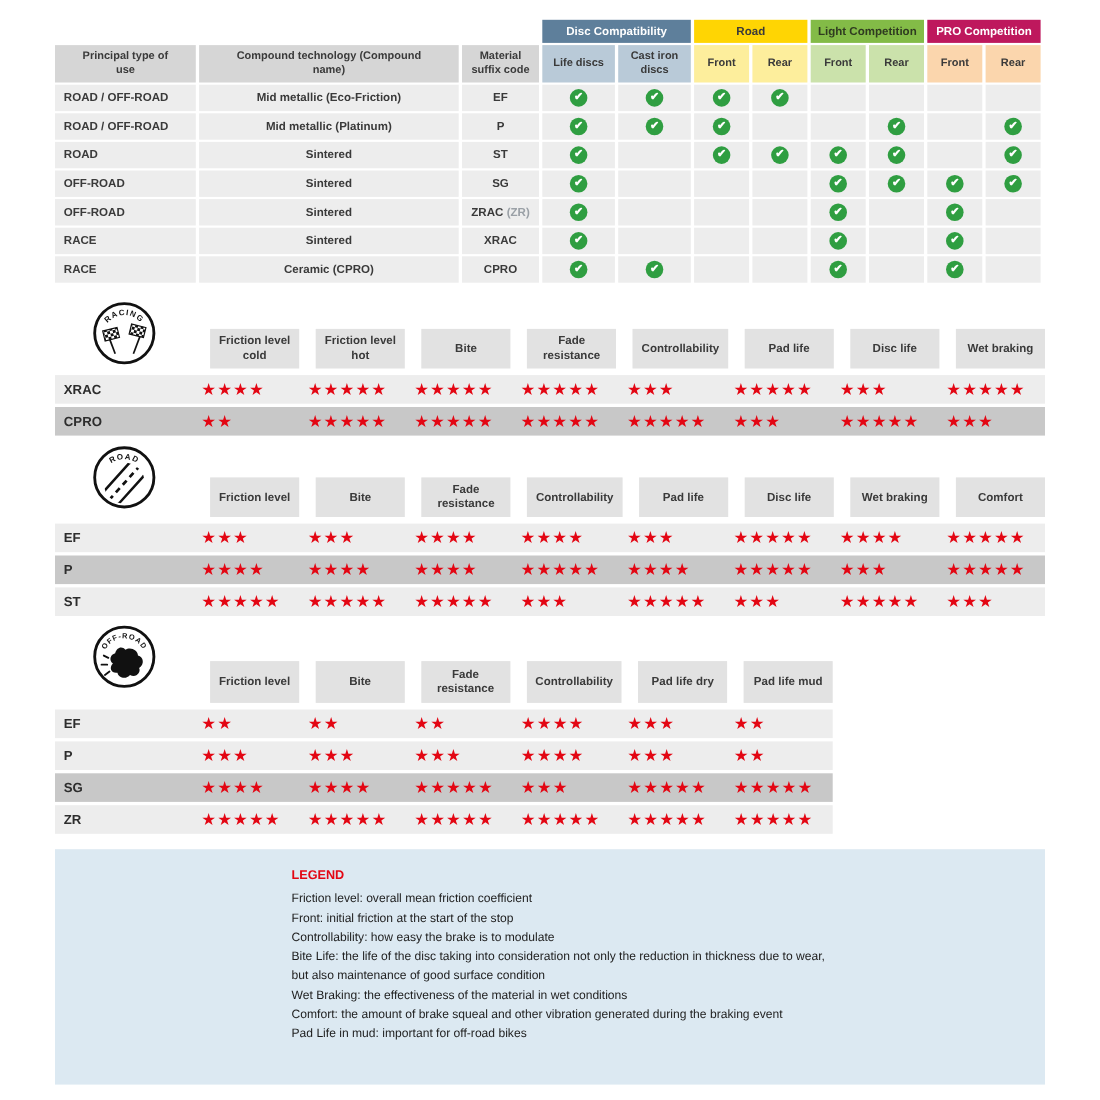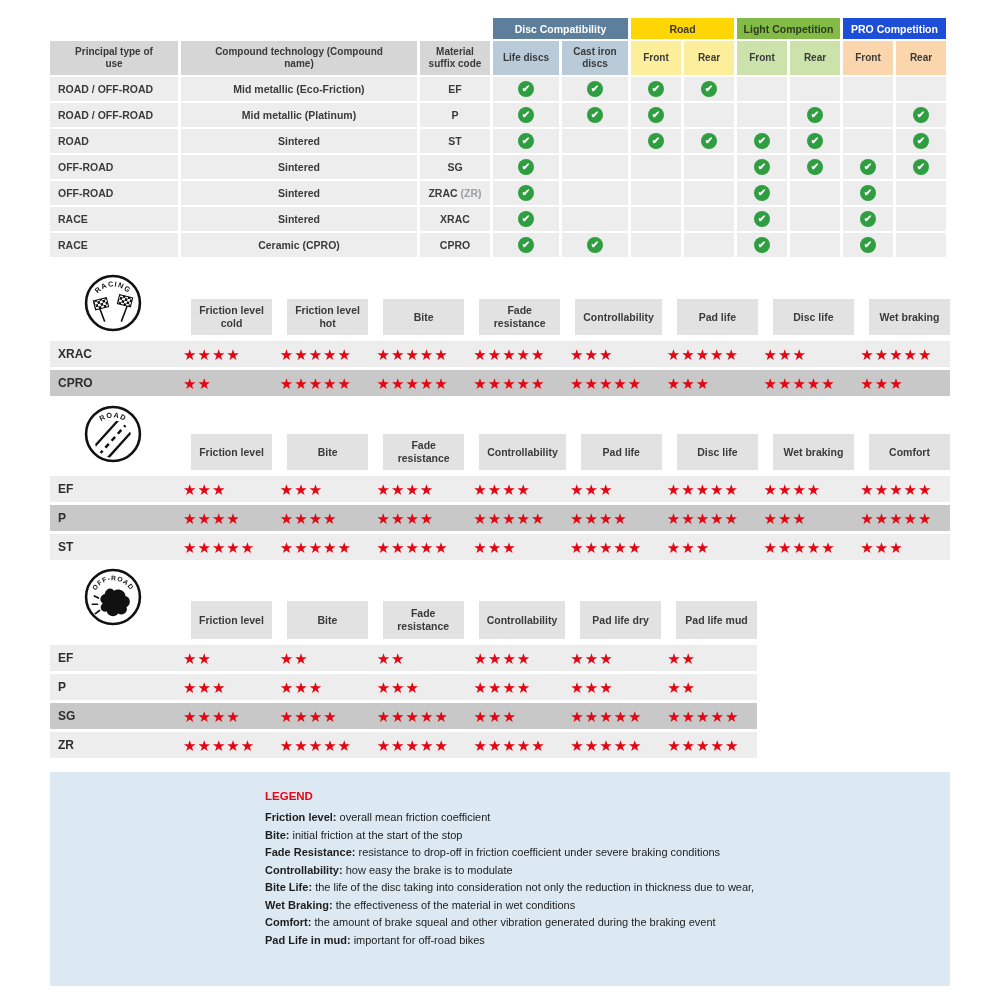--- a/index.html
+++ b/index.html
@@ -11,21 +11,21 @@
   .compat-grid{display:grid;
     grid-template-columns:128px 236px 70px 66px 66px 50px 50px 50px 50px 50px 50px;
     grid-template-rows:21px 34px repeat(7,24px);
     gap:2px 3px;}
   .spacer{grid-column:span 3;background:transparent;}
   .ghdr{grid-column:span 2;display:flex;align-items:center;justify-content:center;
         font-weight:bold;font-size:10.5px;text-align:right;}
   .ghdr-0{background:#5e7f9b;color:#fff;}
   .ghdr-1{background:#ffd503;color:#3a3a3a;}
   .ghdr-2{background:#83bb47;color:#2f3b20;}
-  .ghdr-3{background:#1d4ed8;color:#fff;}
+  .ghdr-3{background:#be185d;color:#fff;}
   .mhdr{background:#d6d6d6;font-weight:bold;font-size:10px;line-height:1.2;
         display:flex;align-items:center;justify-content:center;text-align:center;}
   .mhdr-0{padding:0 22px;}
   .mhdr-1{padding:0 28px;}
   .mhdr-2{padding:0 4px;}
   .shdr{font-weight:bold;font-size:10px;line-height:1.2;padding:0 8px;
         display:flex;align-items:center;justify-content:center;text-align:center;}
   .shdr.disc{background:#b9cad8;}
   .shdr.road{background:#fdee9c;}
   .shdr.light{background:#cbe2ab;}
@@ -61,21 +61,21 @@
   .shade-dark{background:#c8c8c8;}
   .rt-label{font-weight:bold;font-size:12px;padding-left:8px;color:#2d2d2d;}
   .rt-stars{color:#e30613;font-size:15px;letter-spacing:1px;padding-left:4px;
             white-space:nowrap;line-height:1;}
 
   
   .legend{position:absolute;left:50px;top:772px;width:900px;height:214px;background:#dce9f2;}
   .legend-inner{padding:18px 20px 0 215px;}
   .legend-title{color:#e30613;font-weight:bold;font-size:11.5px;margin-bottom:7px;}
   .legend-line{font-size:11px;line-height:17.5px;color:#222;}
-  .legend-term{font-weight:bold;color:#1d1d1d;margin-top:44px;}
+  .legend-term{font-weight:normal;color:#1d1d1d;margin-top:44px;}
 </style>
 </head>
 <body>
 
 <div class="page">
 
   <div class="compat">
     <div class="compat-grid" id="compat-grid">
         <div class="spacer"></div>
         <div class="ghdr ghdr-0">Disc Compatibility</div>
@@ -443,24 +443,24 @@
           <div class="rt-stars">★★★★★</div>
         </div>
       </div>
   </div>
 
   <div class="legend">
     <div class="legend-inner">
       <div class="legend-title">LEGEND</div>
       <div id="legend-items">
           <div class="legend-line"><span class="legend-term">Friction level:</span> <span class="legend-desc">overall mean friction coefficient</span></div>
-          <div class="legend-line"><span class="legend-term">Bite:</span> <span class="legend-desc">initial friction at the start of the stop</span></div>
-          <div class="legend-line"><span class="legend-term">Fade Resistance:</span> <span class="legend-desc">resistance to drop-off in friction coefficient under severe braking conditions</span></div>
+          <div class="legend-line"><span class="legend-term">Front:</span> <span class="legend-desc">initial friction at the start of the stop</span></div>
           <div class="legend-line"><span class="legend-term">Controllability:</span> <span class="legend-desc">how easy the brake is to modulate</span></div>
           <div class="legend-line"><span class="legend-term">Bite Life:</span> <span class="legend-desc">the life of the disc taking into consideration not only the reduction in thickness due to wear,</span></div>
+          <div class="legend-line"><span class="legend-desc">but also maintenance of good surface condition</span></div>
           <div class="legend-line"><span class="legend-term">Wet Braking:</span> <span class="legend-desc">the effectiveness of the material in wet conditions</span></div>
           <div class="legend-line"><span class="legend-term">Comfort:</span> <span class="legend-desc">the amount of brake squeal and other vibration generated during the braking event</span></div>
           <div class="legend-line"><span class="legend-term">Pad Life in mud:</span> <span class="legend-desc">important for off-road bikes</span></div>
         </div>
     </div>
   </div>
 
 </div>
 
 </body></html>

